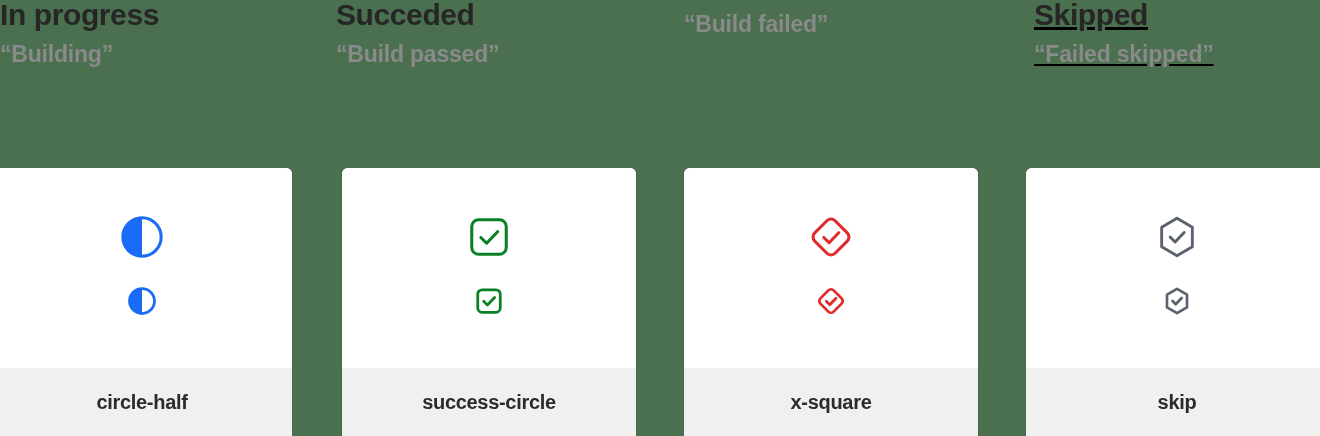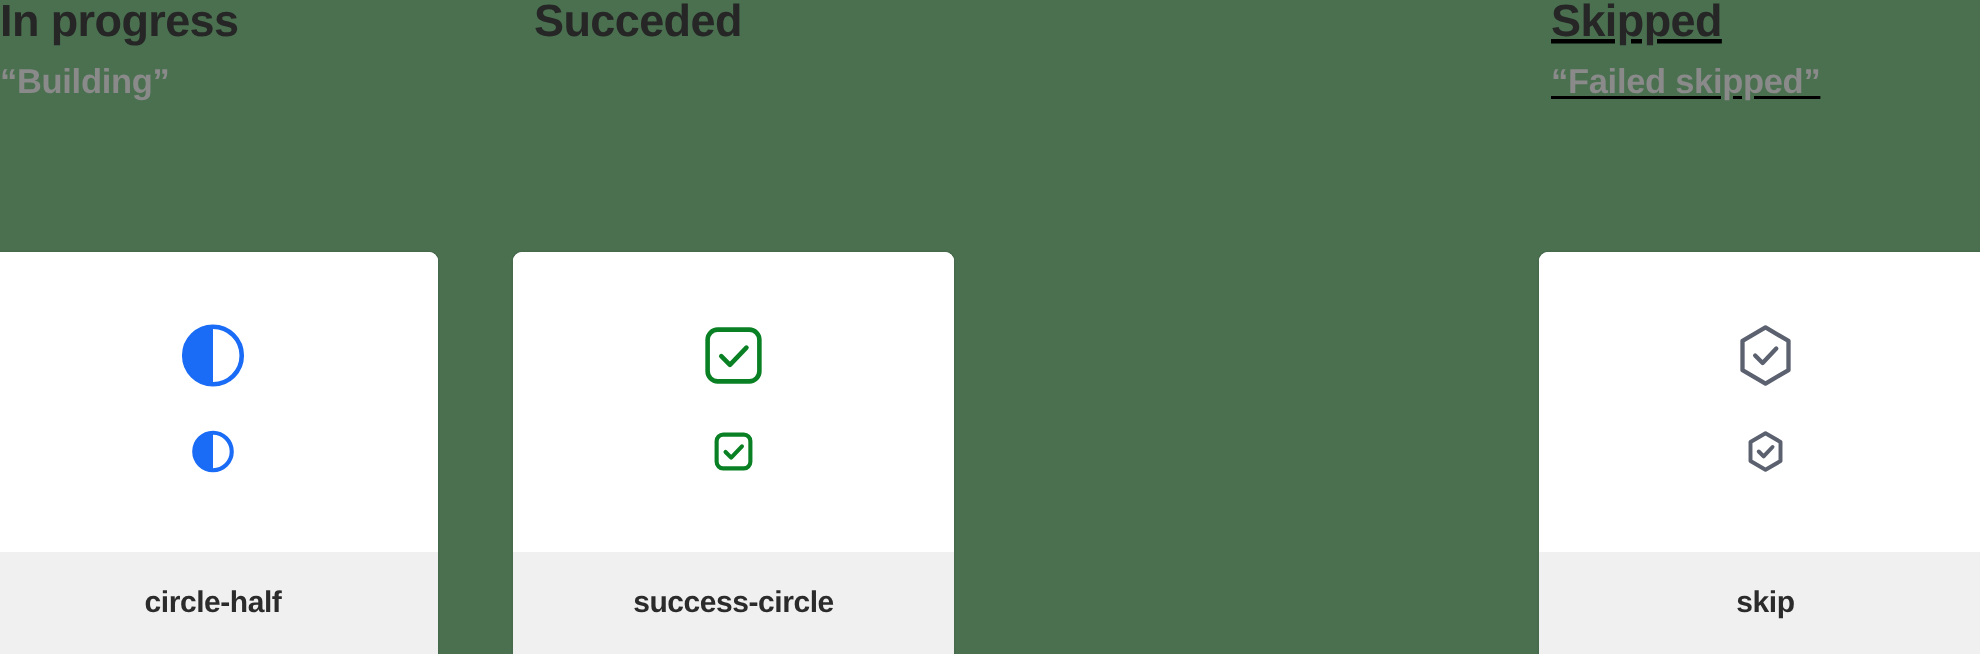--- a/index.html
+++ b/index.html
@@ -88,42 +88,44 @@
   .card-foot-label {
     font-size: 20px;
     font-weight: bold;
     color: #2b2b2b;
     letter-spacing: -0.3px;
     white-space: nowrap;
   }
 
   
   #head-0 { left: 0px; }
-  #head-1 { left: 356px; }
+  #head-1 { left: 336px; }
   #head-2 { left: 684px; }
   #head-3 { left: 1034px; text-decoration: underline; }
 
   #card-0 { left: -8px;  width: 300px; }
   #card-1 { left: 342px; width: 294px; }
   #card-2 { left: 684px; width: 294px; }
   #card-3 { left: 1026px; width: 302px; }
 </style>
 </head>
 <body>
 
 <div class="board">
 
   <div class="col-head" id="head-0">
     <div class="col-title">In progress</div>
     <div class="col-sub">“Building”</div>
   </div>
   <div class="col-head" id="head-1">
     <div class="col-title">Succeded</div>
+    <div class="col-sub">“Build passed”</div>
   </div>
   <div class="col-head" id="head-2">
+    <div class="col-sub">“Build failed”</div>
   </div>
   <div class="col-head" id="head-3">
     <div class="col-title">Skipped</div>
     <div class="col-sub">“Failed skipped”</div>
   </div>
 
   <div class="card" id="card-0">
     <div class="card-body">
       <span class="icon-slot icon-lg">
         <svg viewBox="0 0 48 48">
@@ -156,20 +158,43 @@
           <rect x="6" y="6" width="36" height="36" rx="7" ry="7" fill="none" stroke="#0a8024" stroke-width="4.4"></rect>
           <path d="M15.5 24.5 L21.5 30.5 L33 18.5" fill="none" stroke="#0a8024" stroke-width="4.4" stroke-linecap="round" stroke-linejoin="round"></path>
         </svg>
       </span>
     </div>
     <div class="card-foot">
       <span class="card-foot-label">success-circle</span>
     </div>
   </div>
 
+  <div class="card" id="card-2">
+    <div class="card-body">
+      <span class="icon-slot icon-lg">
+        <svg viewBox="0 0 48 48">
+          <g transform="rotate(45 24 24)">
+            <rect x="9" y="9" width="30" height="30" rx="6" ry="6" fill="none" stroke="#e02b2b" stroke-width="3.2"></rect>
+          </g>
+          <path d="M16.5 24.5 L22 30 L32 19.5" fill="none" stroke="#e02b2b" stroke-width="3.2" stroke-linecap="round" stroke-linejoin="round"></path>
+        </svg>
+      </span>
+      <span class="icon-slot icon-sm">
+        <svg viewBox="0 0 48 48">
+          <g transform="rotate(45 24 24)">
+            <rect x="9" y="9" width="30" height="30" rx="6" ry="6" fill="none" stroke="#e02b2b" stroke-width="4.4"></rect>
+          </g>
+          <path d="M16.5 24.5 L22 30 L32 19.5" fill="none" stroke="#e02b2b" stroke-width="4.4" stroke-linecap="round" stroke-linejoin="round"></path>
+        </svg>
+      </span>
+    </div>
+    <div class="card-foot">
+      <span class="card-foot-label">x-square</span>
+    </div>
+  </div>
 
   <div class="card" id="card-3">
     <div class="card-body">
       <span class="icon-slot icon-lg">
         <svg viewBox="0 0 48 48">
           <path d="M24 4.5 L40 13.8 L40 34.2 L24 43.5 L8 34.2 L8 13.8 Z" fill="none" stroke="#5c6170" stroke-width="3" stroke-linejoin="round"></path>
           <path d="M16.8 24 L22 29.2 L31.5 19.2" fill="none" stroke="#5c6170" stroke-width="3" stroke-linecap="round" stroke-linejoin="round"></path>
         </svg>
       </span>
       <span class="icon-slot icon-sm">

